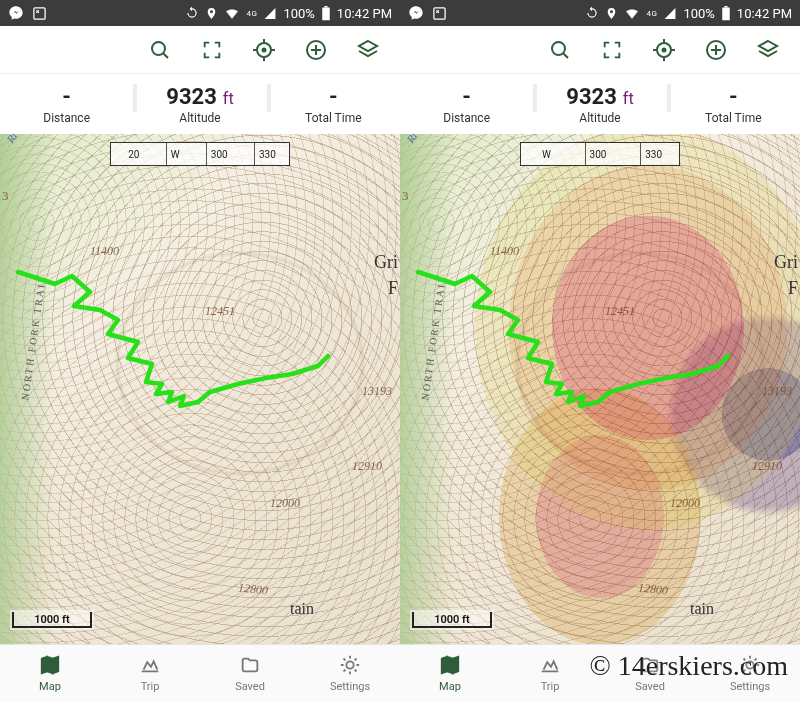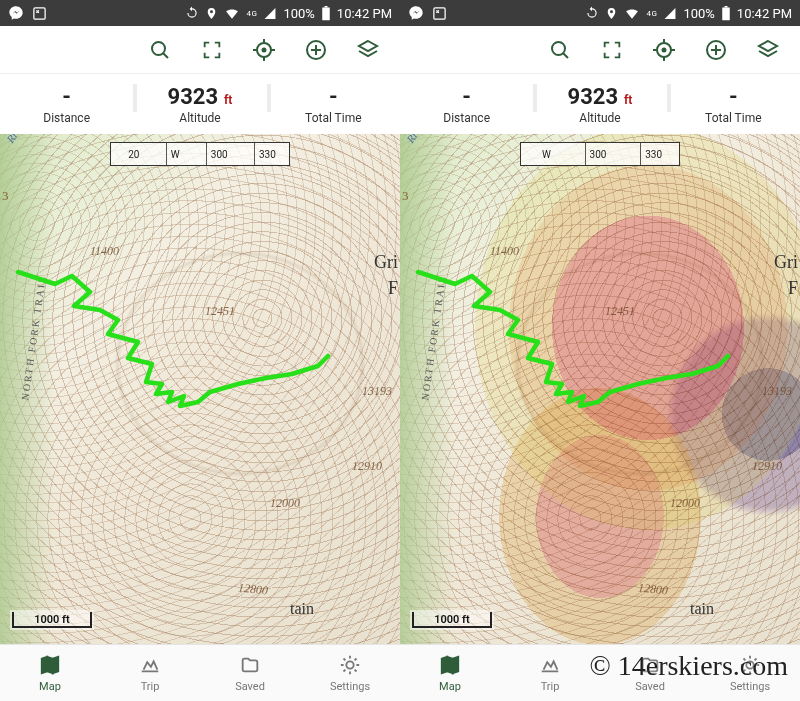--- a/index.html
+++ b/index.html
@@ -72,21 +72,21 @@
     width: 4px; background: #ececec;
   }
   .stat-val {
     font-size: 22px;
     font-weight: 700;
     color: #222;
     display: flex;
     align-items: baseline;
     gap: 6px;
   }
-  .stat-unit { font-size: 12px; font-weight: 700; color: #b91c1c; }
+  .stat-unit { font-size: 16px; font-weight: 400; color: #701a75; }
   .stat-label { font-size: 12px; color: #333; margin-top: 2px; }
 
   
   .maparea {
     position: relative;
     height: 510px;
     overflow: hidden;
   }
   .topo {
     position: absolute; inset: 0;

